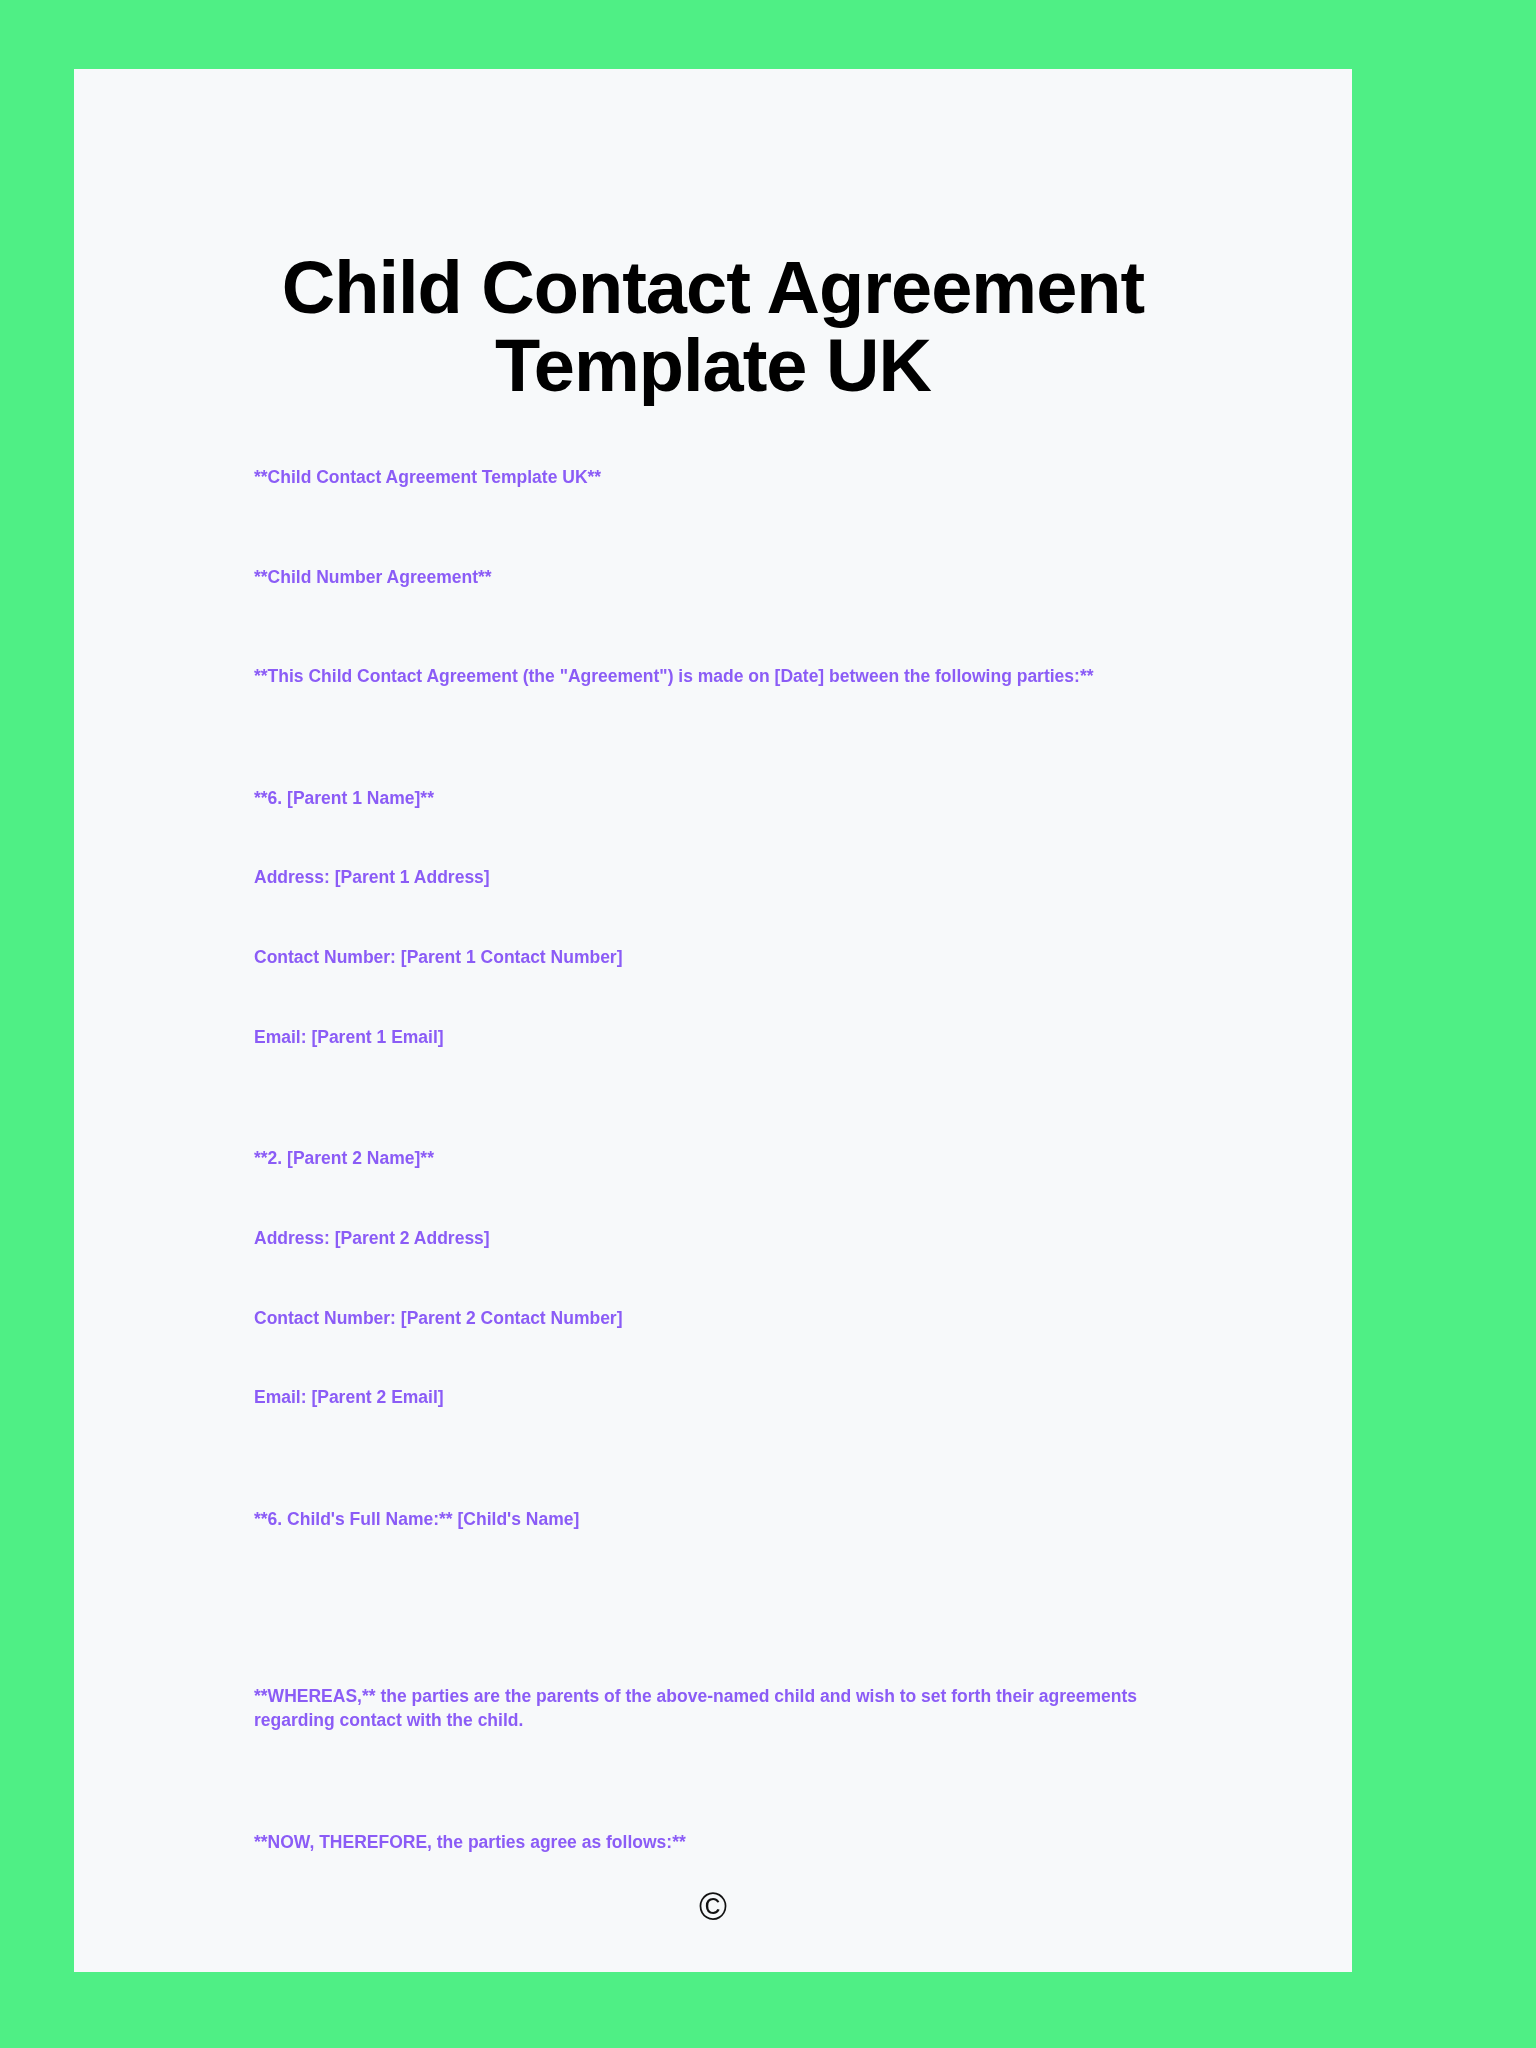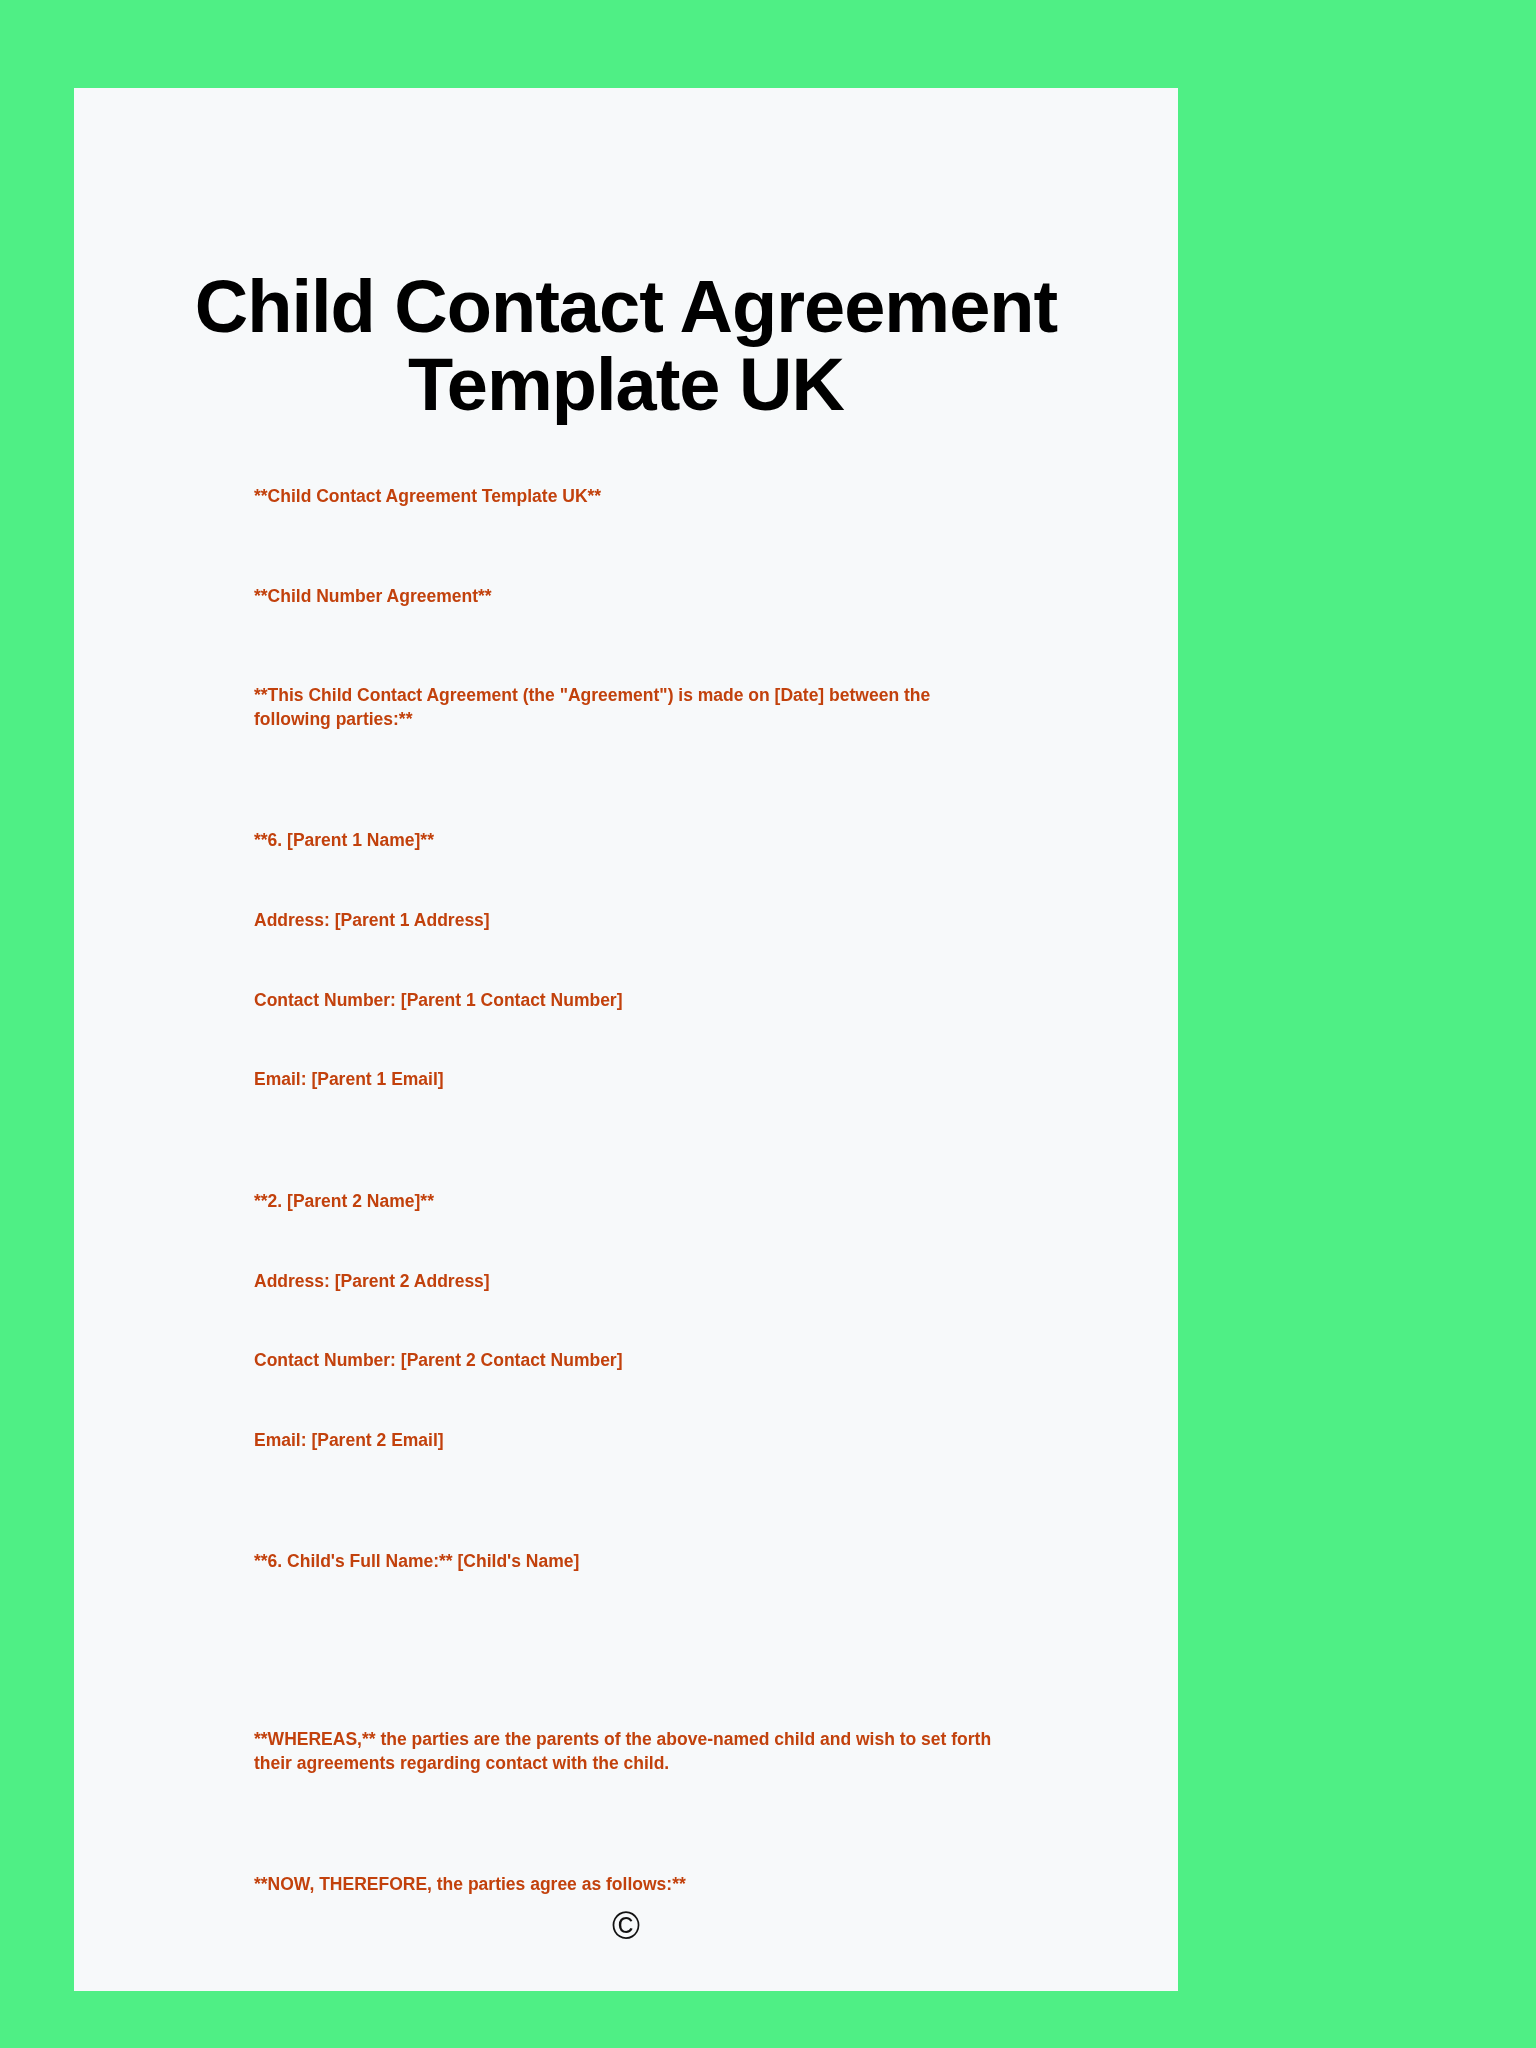--- a/index.html
+++ b/index.html
@@ -9,43 +9,43 @@
   body {
     width: 1536px;
     height: 2048px;
     background: #4fef85;
     font-family: "Liberation Sans", sans-serif;
     overflow: hidden;
   }
   .page {
     position: absolute;
     left: 74px;
-    top: 88px;
-    width: 1104px;
+    top: 69px;
+    width: 1278px;
     height: 1903px;
     background: #f7f9fa;
     box-sizing: border-box;
   }
   .doc-title {
     font-size: 74px;
     font-weight: bold;
     line-height: 1.06;
     color: #000;
     text-align: center;
     margin: 0;
     padding: 180px 70px 0 70px;
     letter-spacing: -1px;
   }
   .body-area {
     padding: 60px 180px 0 180px;
   }
   .para {
     font-size: 17.5px;
     font-weight: bold;
-    color: #c2410c;
+    color: #8b5cf6;
     line-height: 1.35;
     margin: 0;
   }
   .sp-lg { height: 76px; }
   .sp-md { height: 56px; }
   .sp-xl { height: 98px; }
   .copyright {
     position: absolute;
     left: 0;
     right: 0;

